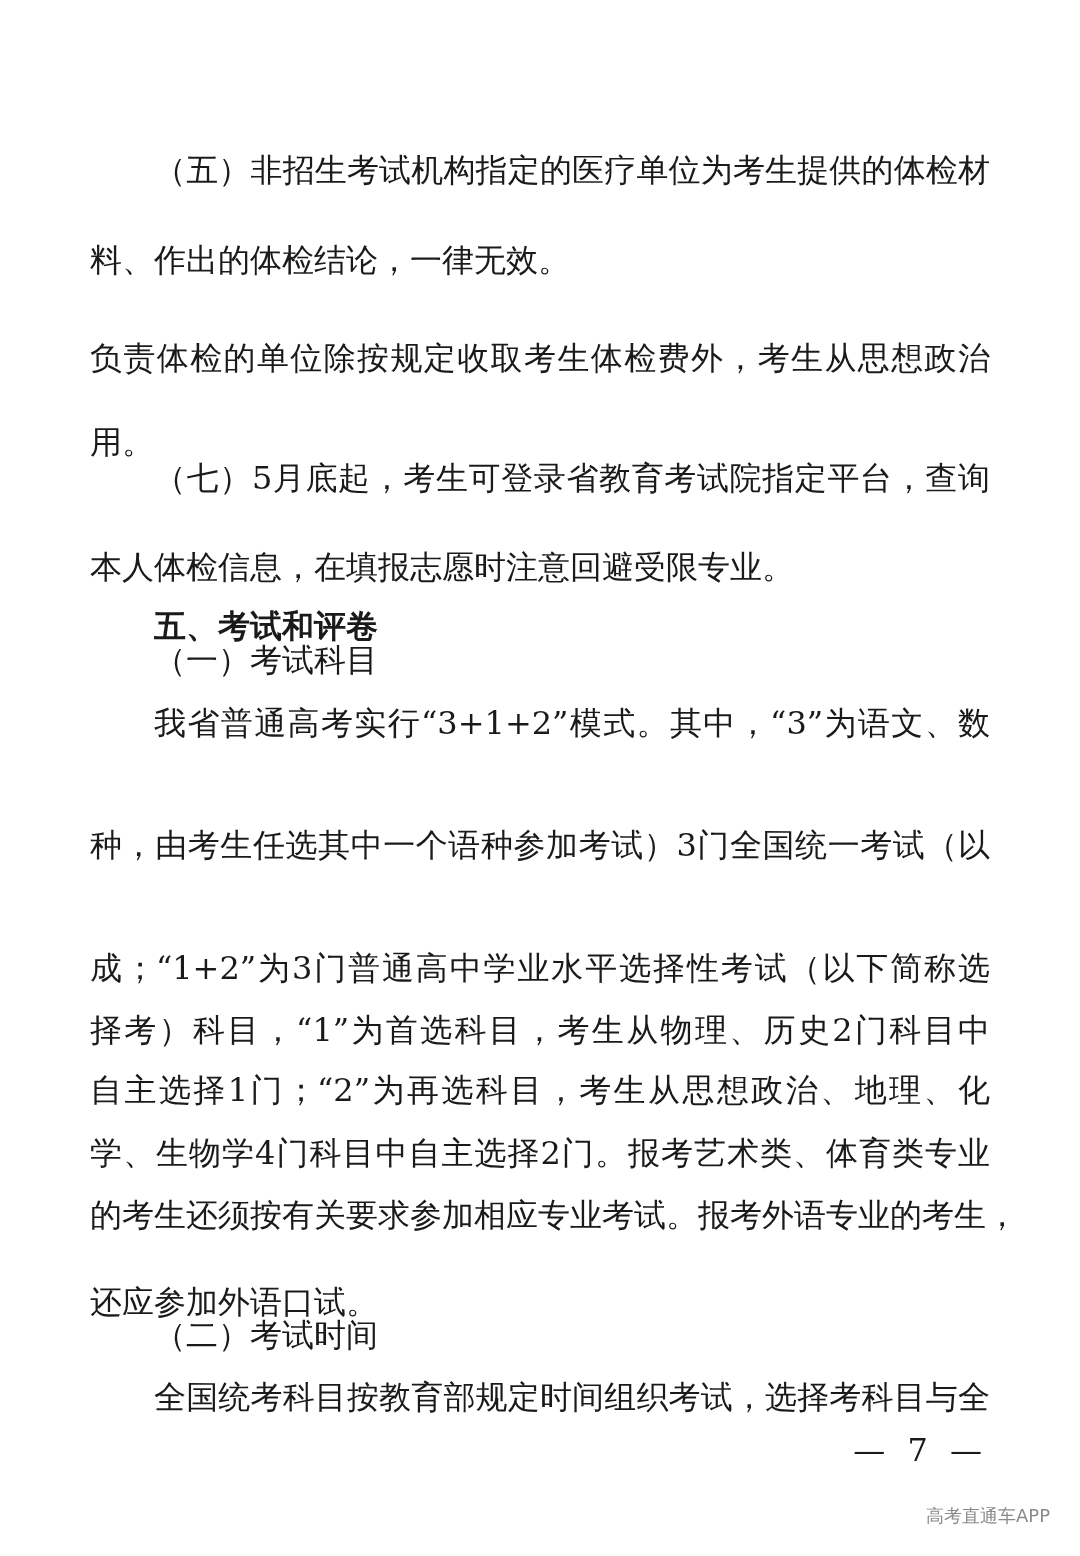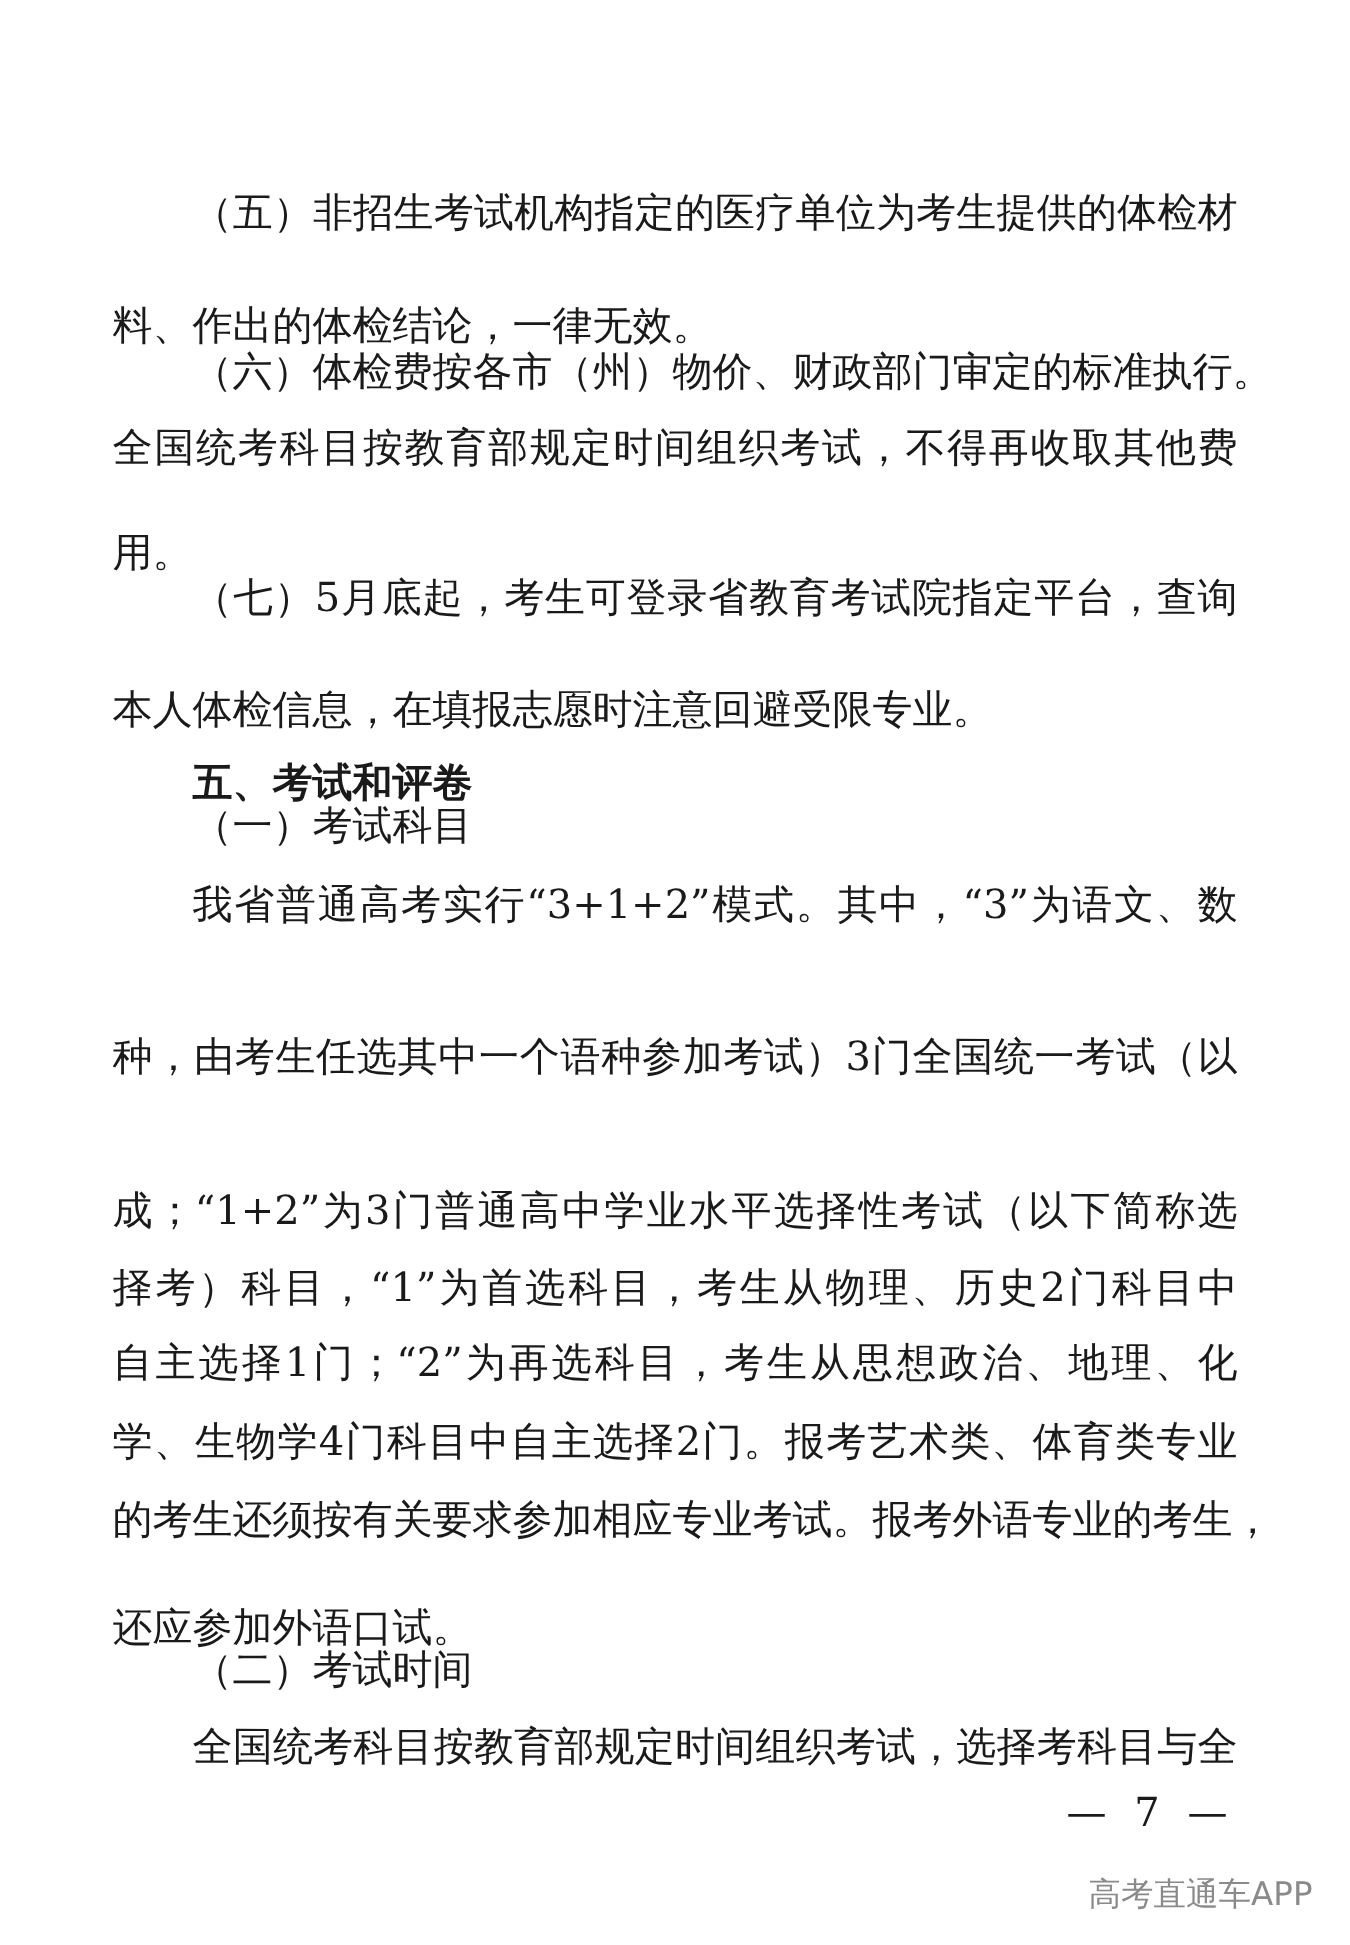--- a/index.html
+++ b/index.html
@@ -48,34 +48,33 @@
     top: 1428px;
     font-size: 32px;
     line-height: 44px;
     letter-spacing: 6px;
   }
   .watermark {
     position: absolute;
     right: 30px;
     top: 1500px;
     font-family: "DejaVu Sans", "Liberation Sans", sans-serif;
-    font-size: 26px;
+    font-size: 18px;
     line-height: 32px;
     color: #8a8a8a;
   }
 </style>
 </head>
 <body>
 
 <div class="page">
   <div class="line indent" style="top:148px">（五）非招生考试机构指定的医疗单位为考生提供的体检材</div>
   <div class="line last" style="top:211px">料、作出的体检结论，一律无效。</div>
 
-  <div class="line indent" style="top:275px">（六）体检费按各市（州）物价、财政部门审定的标准执行。</div>
-  <div class="line" style="top:336px">全国统考科目按教育部规定时间组织考试，不得再收取其他费</div>
+  <div class="line" style="top:336px">负责体检的单位除按规定收取考生体检费外，考生从思想政治</div>
   <div class="line last" style="top:393px">用。</div>
 
   <div class="line indent" style="top:456px">（七）5月底起，考生可登录省教育考试院指定平台，查询</div>
   <div class="line last" style="top:518px">本人体检信息，在填报志愿时注意回避受限专业。</div>
 
   <div class="line indent heading" style="top:578px">五、考试和评卷</div>
   <div class="line indent subheading" style="top:638px">（一）考试科目</div>
 
   <div class="line indent" style="top:701px">我省普通高考实行“3+1+2”模式。其中，“3”为语文、数</div>
   <div class="line" style="top:823px">种，由考生任选其中一个语种参加考试）3门全国统一考试（以</div>

